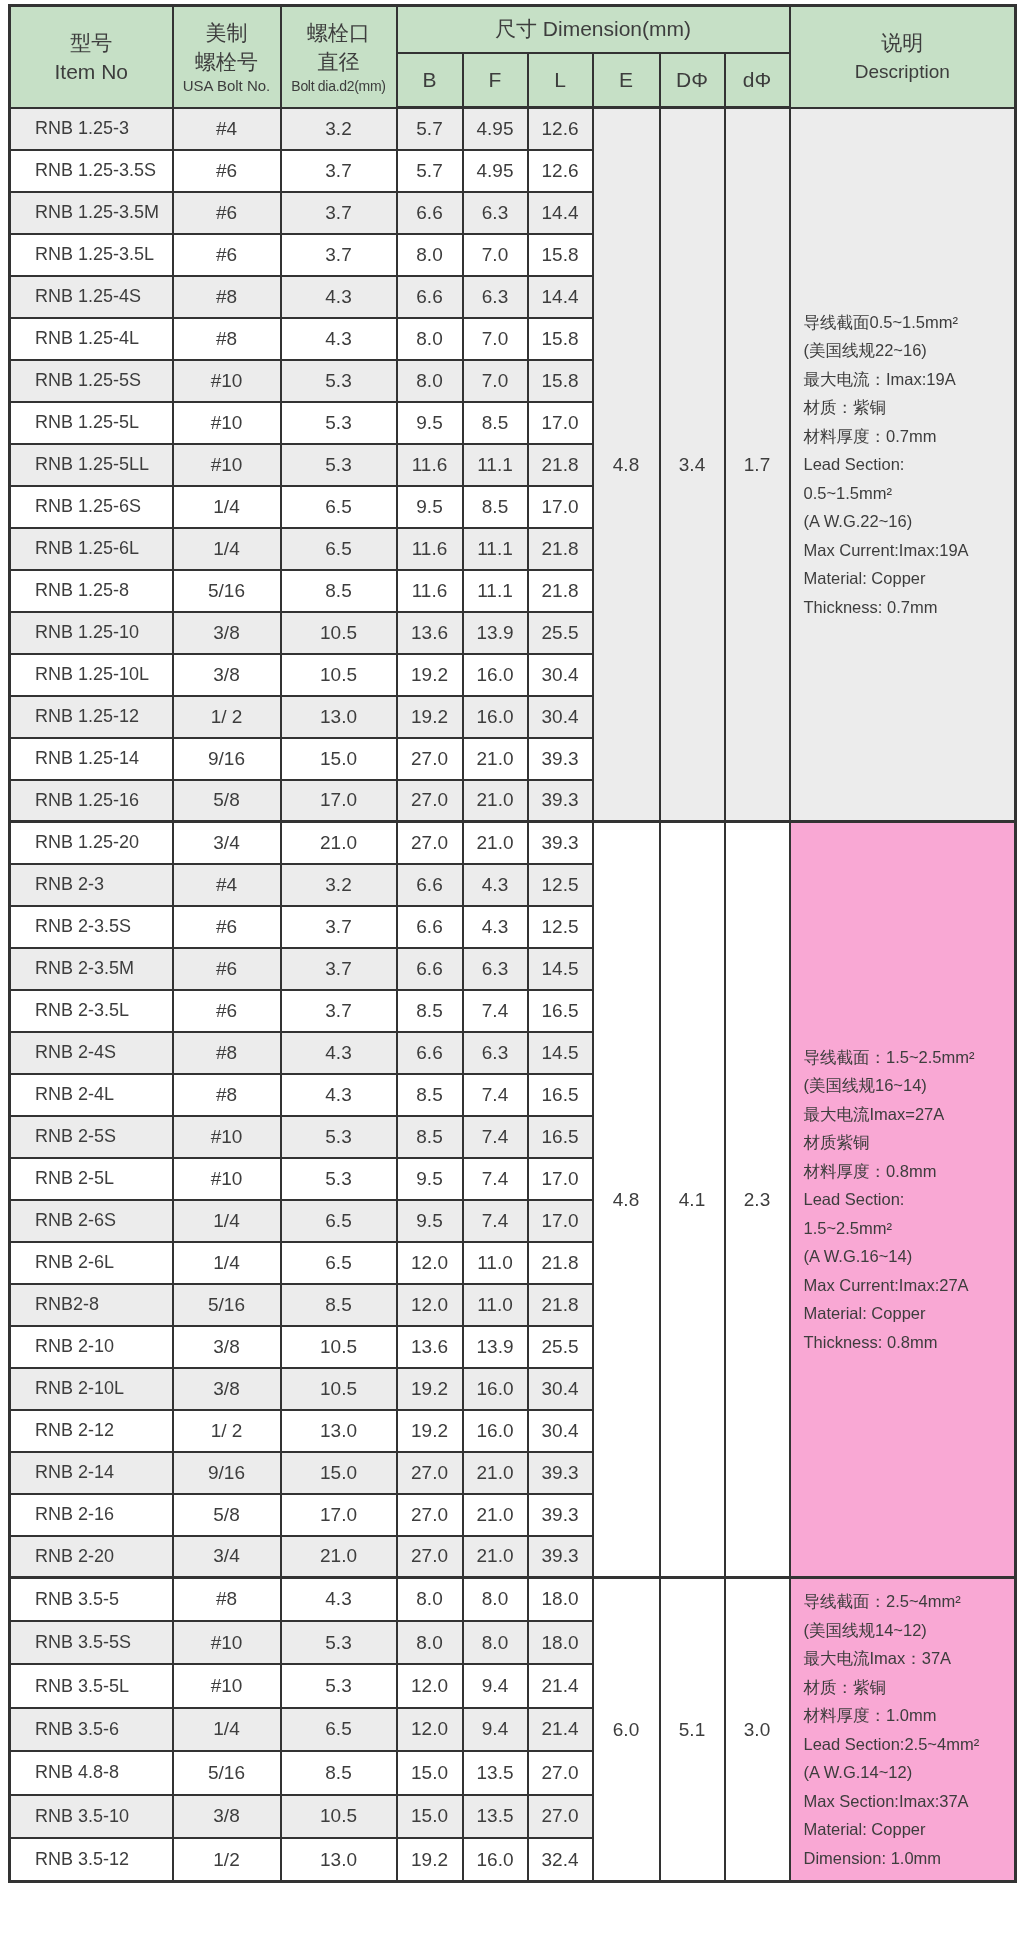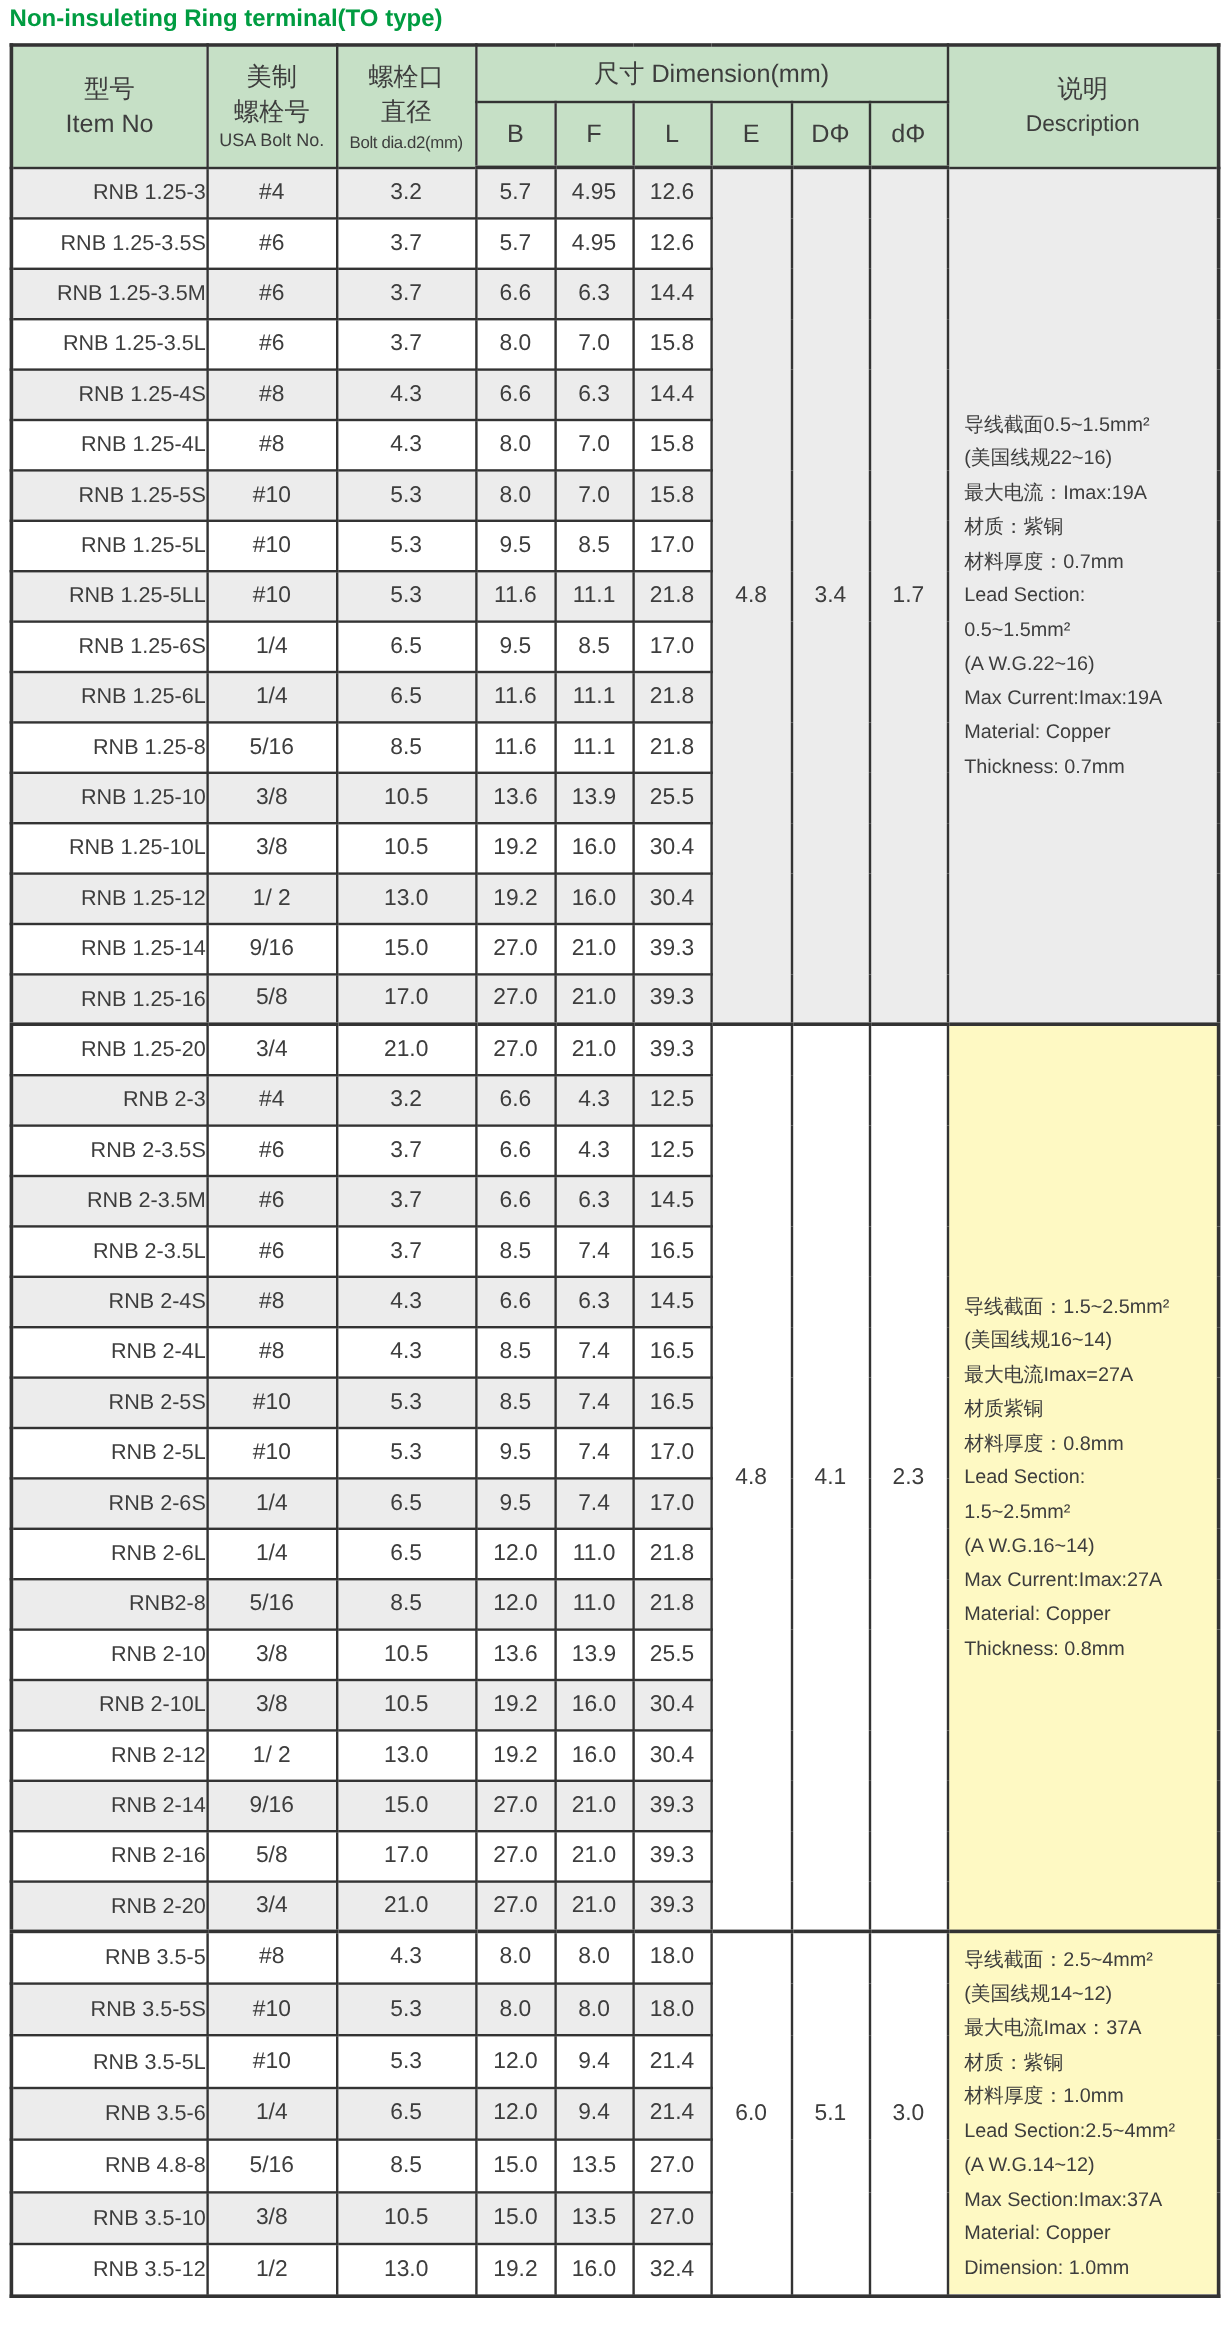--- a/index.html
+++ b/index.html
@@ -12,32 +12,31 @@
   table.spec { border-collapse:collapse; table-layout:fixed; width:1006px; border:3px solid var(--border); }
   th, td { border:2px solid var(--border); overflow:hidden; }
   thead th { background:var(--hdr-bg); font-weight:normal; text-align:center; padding:0; }
   thead tr.sub th { border-bottom:3px solid var(--border); }
   .hline { font-size:21px; line-height:29px; }
   .hsmall { font-size:15px; line-height:20px; display:block; }
   .hsmall.tight { font-size:14px; letter-spacing:-0.3px; }
   th.dimspan { font-size:21px; height:47px; }
   thead tr.sub th { font-size:21px; height:55px; }
   tbody td { height:42px; font-size:19px; text-align:center; padding:0; color:var(--ink); }
-  tbody td.item { text-align:right; padding-left:24px; font-size:18px; }
+  tbody td.item { text-align:left; padding-left:24px; font-size:18px; }
   tbody tr.alt td { background:var(--alt); }
   tbody td.merged { background:#fff; font-size:19px; }
   tbody tr.group-start td { border-top:3px solid var(--border); }
-  tbody td.desc { background:#fef9c3; text-align:left; vertical-align:middle; padding:8px 6px 8px 13px; }
+  tbody td.desc { background:#f9a8d4; text-align:left; vertical-align:middle; padding:8px 6px 8px 13px; }
   .desc-line { font-size:16.5px; line-height:28.5px; white-space:nowrap; }
 </style>
 </head>
 <body>
 
 <div class="page">
-  <h2 class="title-en">Non-insuleting Ring terminal(TO type)</h2>
 
   <table class="spec">
     <colgroup>
       <col style="width:163px">
         <col style="width:108px">
         <col style="width:116px">
       <col style="width:66px">
         <col style="width:65px">
         <col style="width:65px">
       <col style="width:67px">

